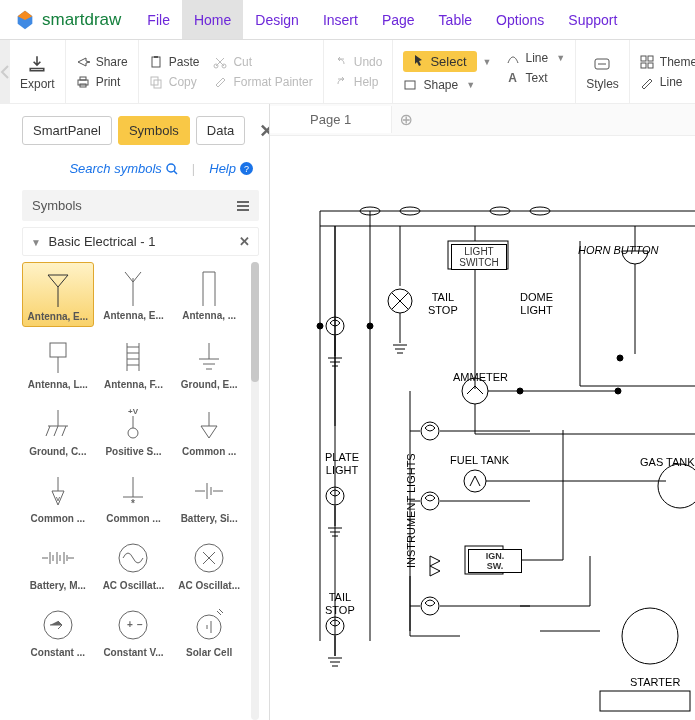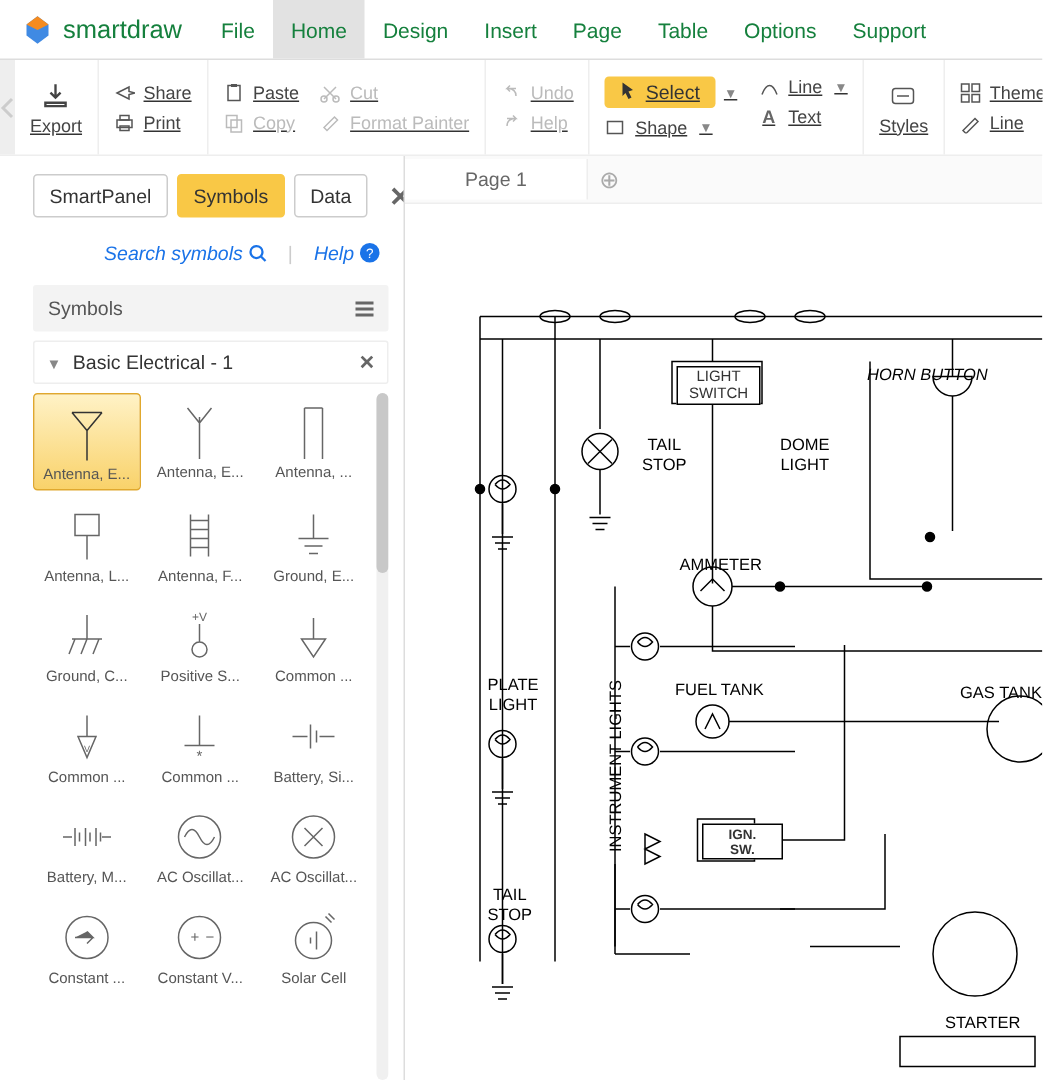--- a/index.html
+++ b/index.html
@@ -1,25 +1,25 @@
 <!DOCTYPE html>
 <html><head>
 <meta charset="utf-8">
 <style>
 * { box-sizing: border-box; margin: 0; padding: 0; font-family: Arial, Helvetica, sans-serif; }
 body { width: 695px; height: 720px; overflow: hidden; background: #fff; font-size: 13px; color: #333; }
 .topbar { display: flex; align-items: center; height: 40px; border-bottom: 1px solid #ddd; }
 .logo { display: flex; align-items: center; padding: 0 14px; font-size: 17px; color: #15803d; }
 .logo-icon { width: 22px; height: 22px; margin-right: 6px; }
 .menu { display: flex; height: 100%; }
-.menu-item { padding: 0 12px; display: flex; align-items: center; font-size: 14px; color: #15803d; cursor: pointer; }
+.menu-item { padding: 0 12px; display: flex; align-items: center; font-size: 14px; color: #6d28d9; cursor: pointer; }
 .menu-item.active { background: #e2e2e2; }
 .ribbon { display: flex; height: 64px; border-bottom: 1px solid #eee; position: relative; }
 .collapse-tab { width: 18px; background: #eee; display: flex; align-items: center; justify-content: center; color: #bbb; cursor: pointer; }
-.ribbon-group { border-right: 1px solid #eee; padding: 6px 10px; display: flex; flex-direction: column; justify-content: center; text-decoration: underline; }
+.ribbon-group { border-right: 1px solid #eee; padding: 6px 10px; display: flex; flex-direction: column; justify-content: center; }
 .ribbon-vstack { display: flex; flex-direction: column; gap: 6px; }
 .ribbon-btn { display: flex; align-items: center; gap: 6px; font-size: 12px; color: #444; cursor: pointer; white-space: nowrap; }
 .ribbon-btn.big { flex-direction: column; gap: 2px; align-items: center; }
 .ribbon-btn .ico { width: 14px; height: 14px; display: inline-flex; align-items: center; justify-content: center; color: #666; }
 .ribbon-btn.big .ico { width: 22px; height: 22px; }
 .select-btn { background: #f9c846; border-radius: 3px; padding: 3px 10px; display: flex; align-items: center; gap: 5px; font-weight: 500; }
 .caret { font-size: 9px; color: #888; margin-left: 2px; }
 .disabled { color: #bbb; }
 .body-row { display: flex; height: calc(720px - 104px); }
 .left-panel { width: 270px; border-right: 1px solid #ddd; display: flex; flex-direction: column; padding: 12px 10px 0 22px; overflow: hidden; }
@@ -29,21 +29,21 @@
 .ptab-close { margin-left: 8px; color: #666; font-size: 18px; cursor: pointer; font-weight: bold; }
 .search-row { display: flex; justify-content: flex-end; gap: 14px; font-size: 13px; margin-bottom: 14px; padding-right: 6px; }
 .search-link { color: #1a73e8; font-style: italic; cursor: pointer; display: flex; align-items: center; gap: 4px; }
 .sym-head { background: #f3f3f3; padding: 8px 10px; display: flex; justify-content: space-between; align-items: center; font-size: 13px; color: #555; border-radius: 2px; margin-bottom: 6px; }
 .hamburger { display: flex; flex-direction: column; gap: 2px; cursor: pointer; }
 .hamburger span { width: 12px; height: 2px; background: #666; }
 .group-head { display: flex; align-items: center; justify-content: space-between; padding: 6px 8px; font-size: 13px; cursor: pointer; border: 1px solid #eee; border-radius: 2px; margin-bottom: 6px; }
 .group-head .chev { font-size: 10px; color: #888; margin-right: 4px; }
 .sym-grid-wrap { flex: 1; overflow: hidden; position: relative; }
 .sym-grid { display: grid; grid-template-columns: repeat(3, 1fr); gap: 4px 4px; padding-right: 14px; }
-.sym-cell { display: flex; flex-direction: column; align-items: center; padding: 4px 2px; cursor: pointer; border-radius: 3px; }
+.sym-cell { display: flex; flex-direction: column; align-items: center; padding: 4px 2px; cursor: pointer; border-radius: 3px; font-weight: bold; }
 .sym-cell.selected { background: linear-gradient(#fff2c6, #f9d26a); border: 1px solid #e0a82e; }
 .sym-thumb { width: 48px; height: 44px; display: flex; align-items: center; justify-content: center; }
 .sym-label { font-size: 10px; color: #555; text-align: center; white-space: nowrap; overflow: hidden; text-overflow: ellipsis; width: 100%; }
 .scroll-ind { position: absolute; right: 0; top: 0; width: 8px; height: 100%; background: #f0f0f0; border-radius: 4px; }
 .scroll-thumb { position: absolute; right: 0; top: 0; width: 8px; height: 120px; background: #c8c8c8; border-radius: 4px; }
 .canvas-area { flex: 1; display: flex; flex-direction: column; overflow: hidden; }
 .doc-tabs { display: flex; align-items: center; height: 32px; background: #fafafa; border-bottom: 1px solid #eee; }
 .doc-tab { padding: 6px 40px; font-size: 13px; color: #666; border-right: 1px solid #eee; background: #fff; }
 .add-tab { width: 28px; display: flex; align-items: center; justify-content: center; color: #aaa; font-size: 16px; cursor: pointer; }
 .canvas { flex: 1; position: relative; background: #fff; overflow: hidden; }

